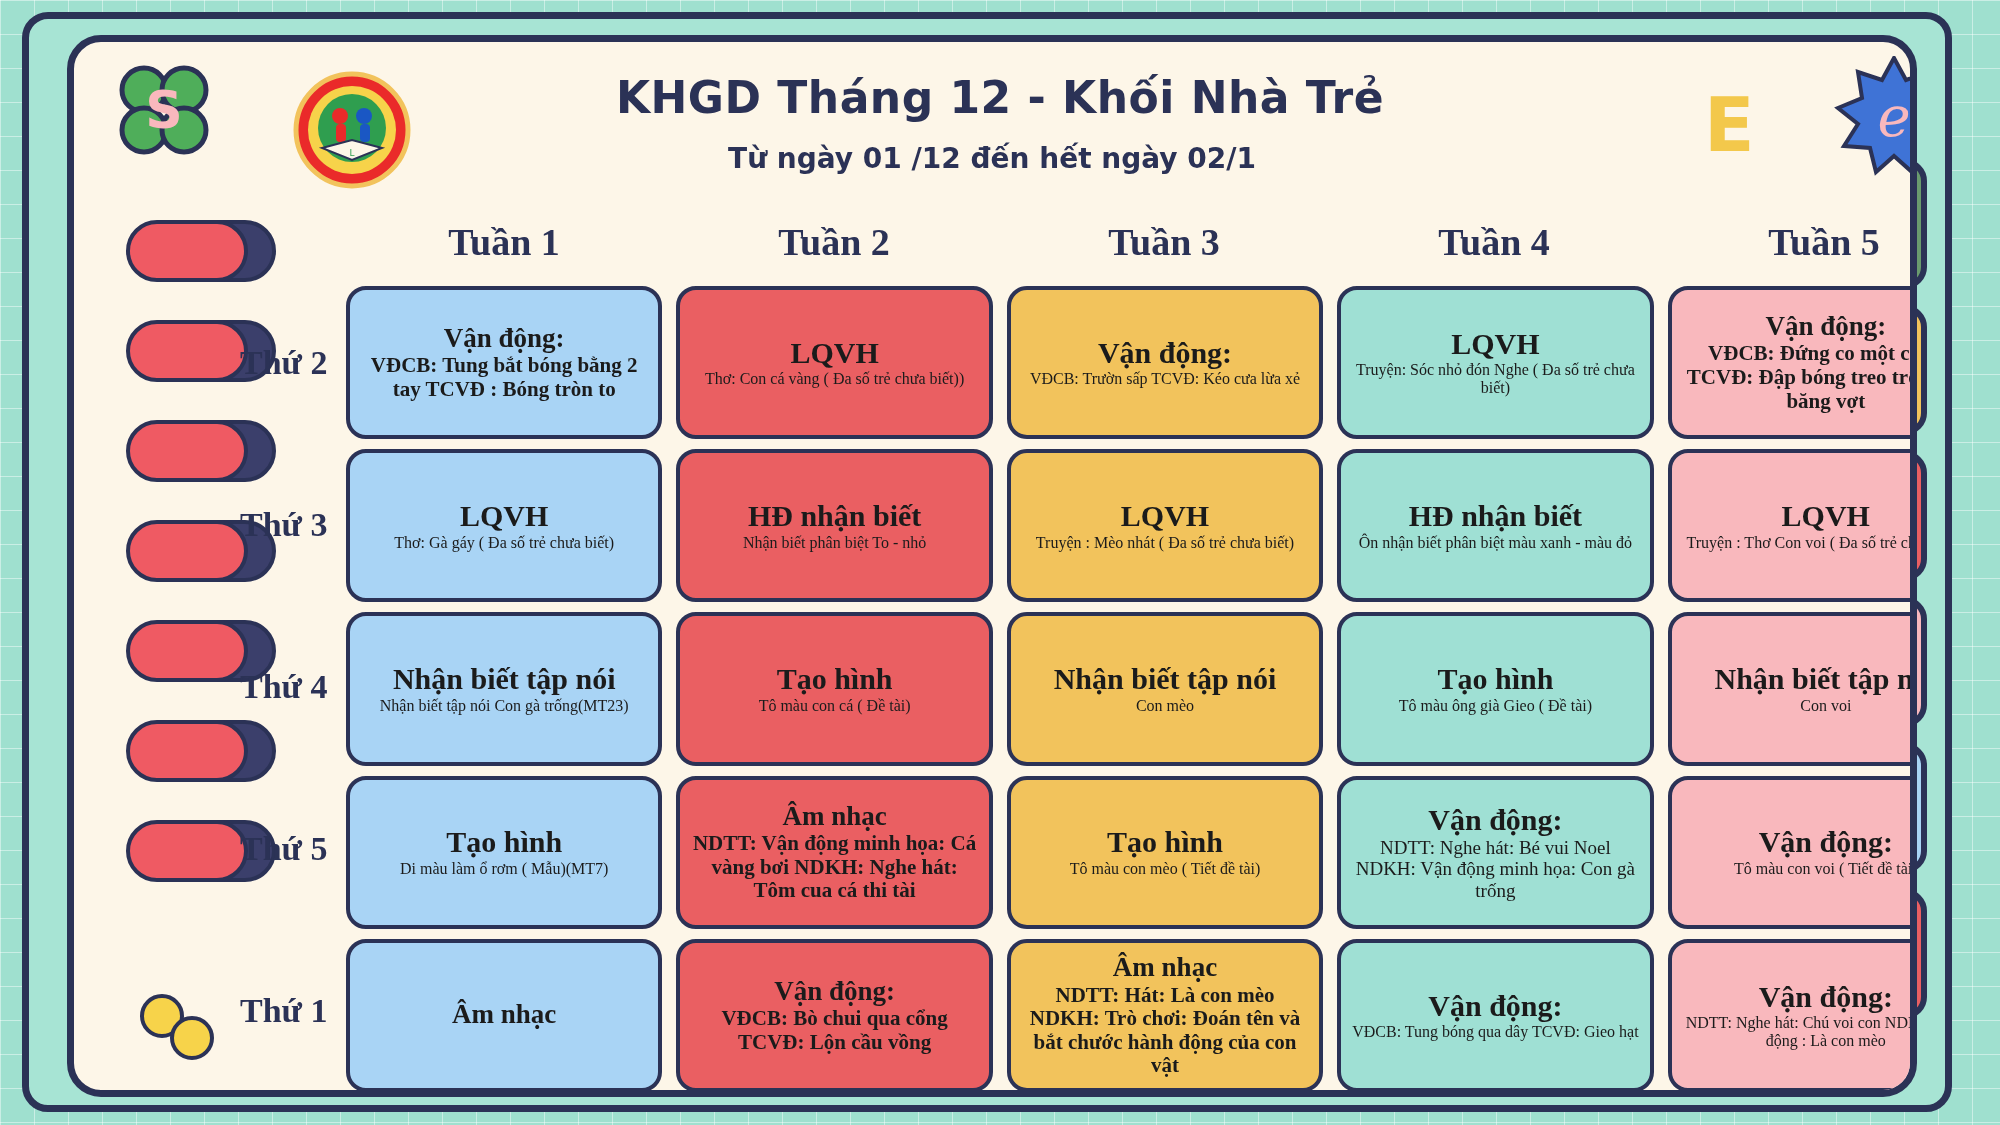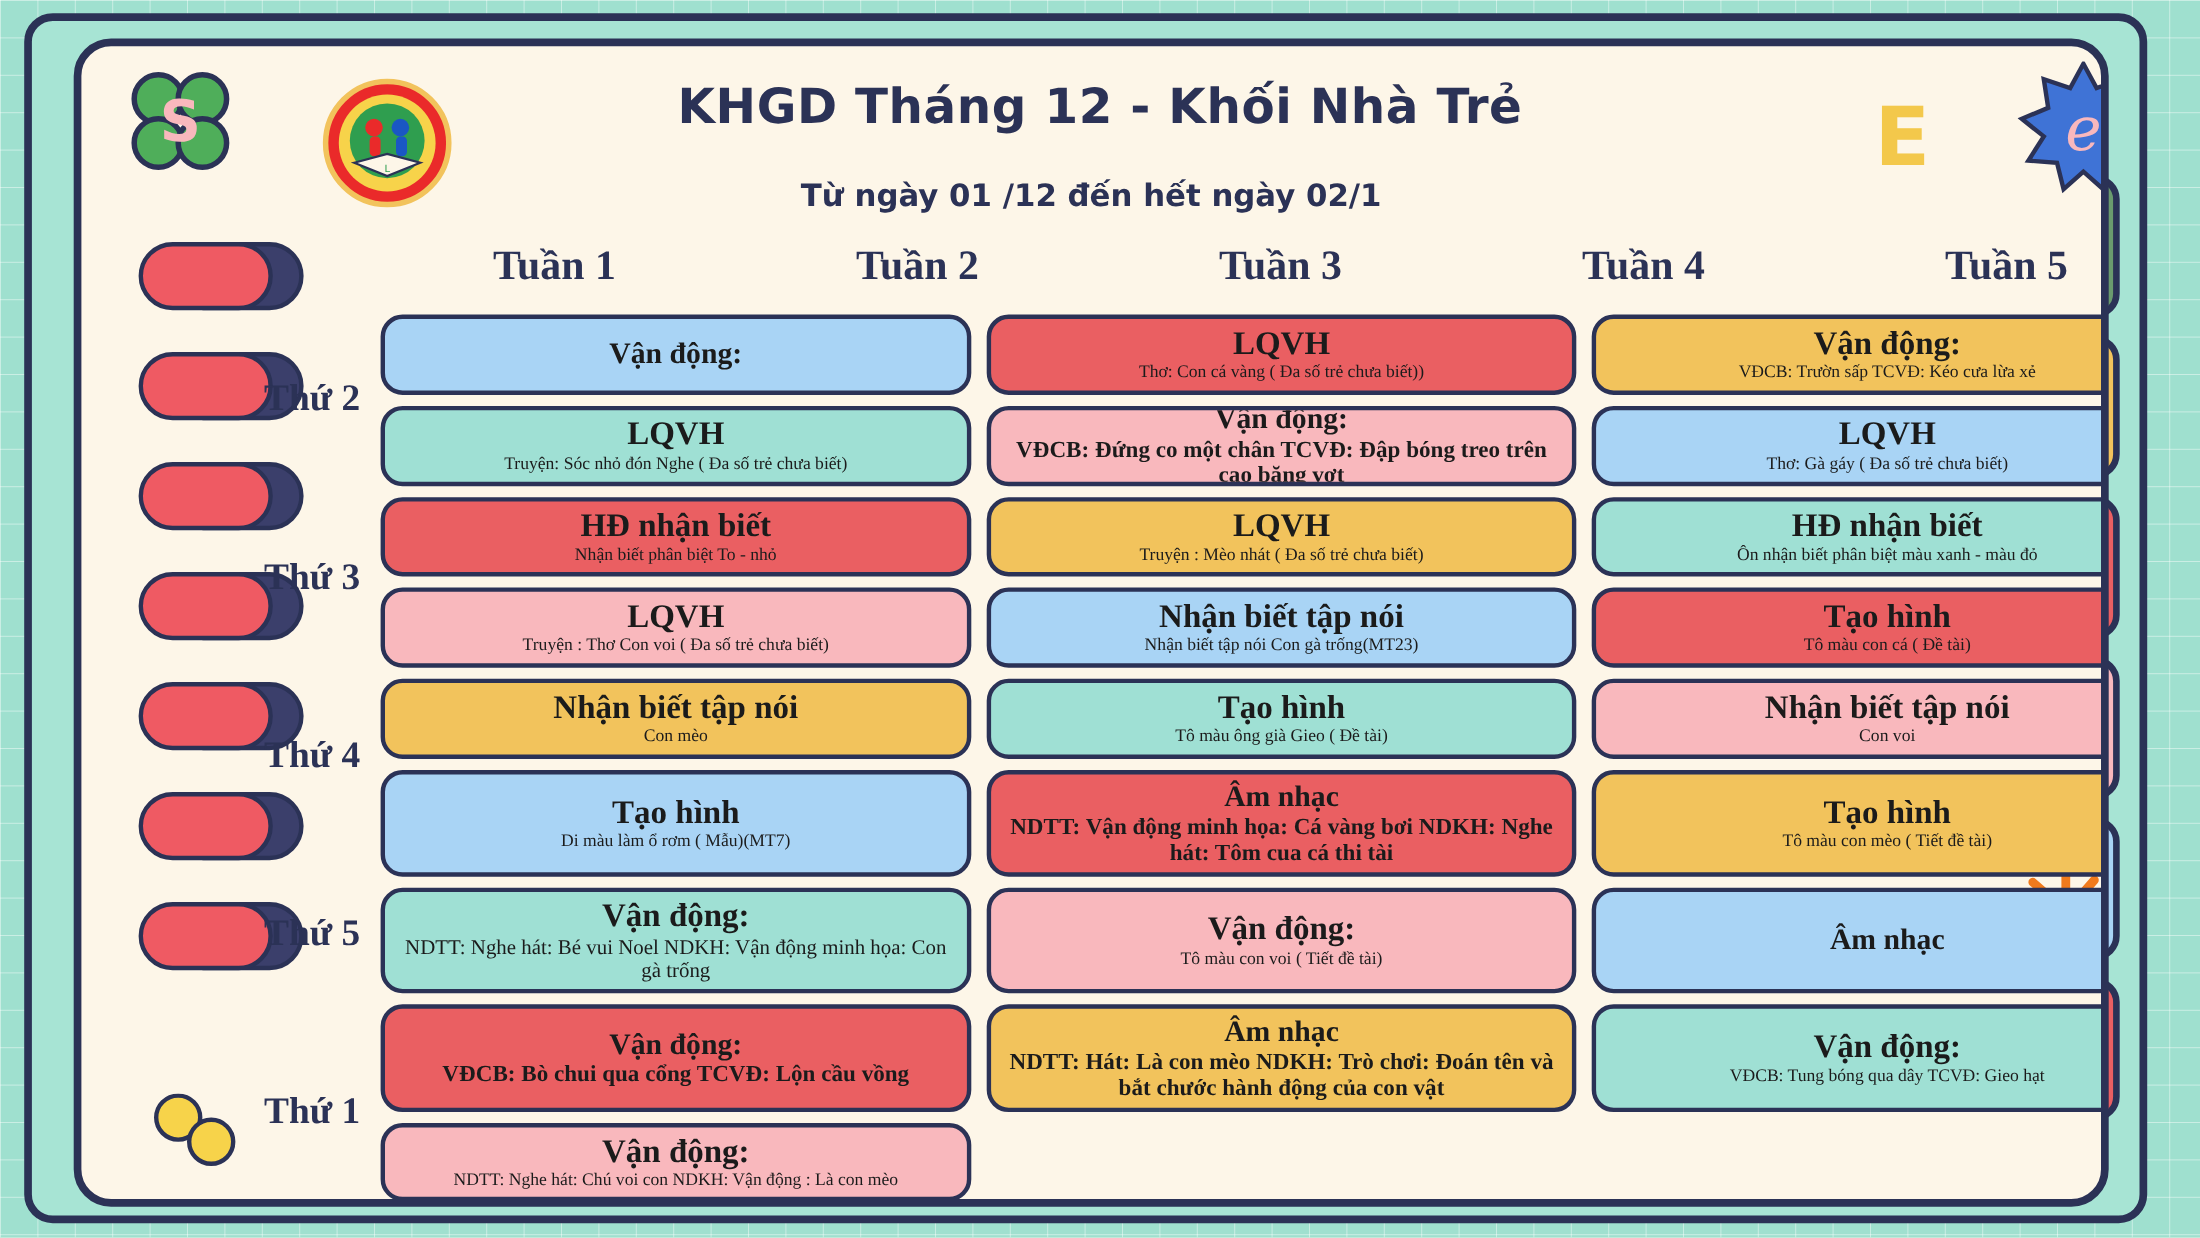--- a/index.html
+++ b/index.html
@@ -43,21 +43,21 @@
   .title{
     position:absolute;left:16px;right:0;top:30px;
     text-align:center;
     font-family:"DejaVu Sans", sans-serif;
     font-weight:bold;
     font-size:44px;
     color:#2b3256;
     letter-spacing:.5px;
   }
   .subtitle{
-    position:absolute;left:0;right:0;top:119px;
+    position:absolute;left:0;right:0;top:100px;
     text-align:center;
     font-family:"DejaVu Sans", sans-serif;
     font-weight:bold;
     font-size:28px;
     color:#2b3256;
   }
   
   .flower{
     position:absolute;left:40px;top:18px;width:96px;height:96px;
   }
@@ -89,21 +89,21 @@
   .day{
     flex:1;display:flex;align-items:center;justify-content:flex-start;
     font-weight:bold;font-size:34px;color:#2b3256;
     font-family:"Liberation Serif", serif;
     padding-left:26px;box-sizing:border-box;
   }
   
   .grid{
     position:absolute;left:272px;top:244px;width:1638px;height:806px;
     display:grid;
-    grid-template-columns:repeat(3,1fr);
+    grid-template-columns:repeat(5,1fr);
     grid-template-rows:repeat(5,1fr);
     column-gap:14px;row-gap:10px;
   }
   .cell{
     border:4px solid #2b3256;
     border-radius:20px;
     box-sizing:border-box;
     padding:6px 10px;
     display:flex;flex-direction:column;align-items:center;justify-content:center;
     text-align:center;
@@ -262,20 +262,21 @@
       <div class="day">Thứ 3</div>
       <div class="day">Thứ 4</div>
       <div class="day">Thứ 5</div>
       <div class="day">Thứ 1</div>
     </div>
 
     <div class="grid">
 
       <div class="cell small" style="background:#a9d4f5">
         <div class="hd">Vận động:</div>
+        <div class="bd">VĐCB: Tung bắt bóng bằng 2 tay TCVĐ : Bóng tròn to</div>
       </div>
       <div class="cell" style="background:#ea5f62">
         <div class="hd">LQVH</div>
         <div class="bd">Thơ: Con cá vàng ( Đa số trẻ chưa biết))</div>
       </div>
       <div class="cell" style="background:#f2c35c">
         <div class="hd">Vận động:</div>
         <div class="bd">VĐCB: Trườn sấp TCVĐ: Kéo cưa lừa xẻ</div>
       </div>
       <div class="cell" style="background:#9fe0d4">

